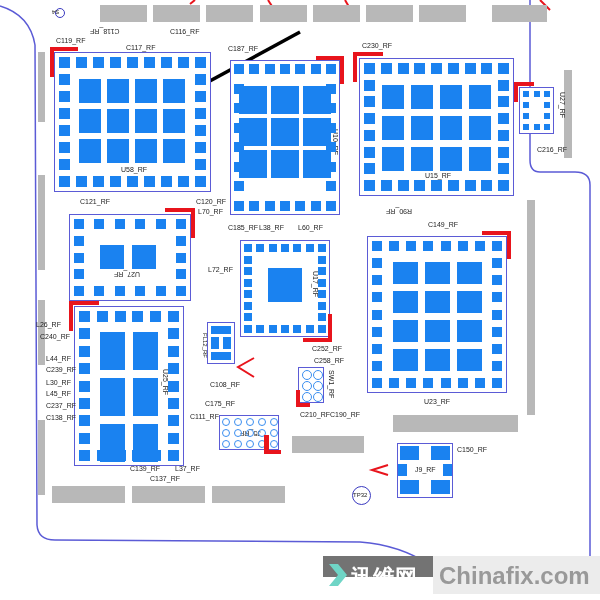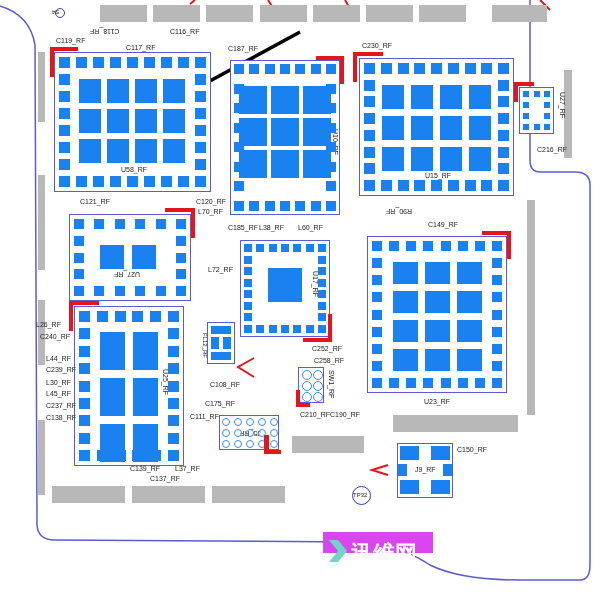--- a/index.html
+++ b/index.html
@@ -443,19 +443,22 @@
   <span class="lbl" style="left:428px;top:221px">C149_RF</span>
   <span class="lbl" style="left:312px;top:345px">C252_RF</span>
   <span class="lbl" style="left:314px;top:357px">C258_RF</span>
   <span class="lbl" style="left:210px;top:381px">C108_RF</span>
   <span class="lbl" style="left:205px;top:400px">C175_RF</span>
   <span class="lbl" style="left:190px;top:413px">C111_RF</span>
   <span class="lbl" style="left:300px;top:411px">C210_RF</span>
   <span class="lbl" style="left:330px;top:411px">C190_RF</span>
   <span class="lbl" style="left:457px;top:446px">C150_RF</span>
 
-  <div class="wm" style="left:323px;top:532px;width:110px;height:21px;background:#d946ef">
+  <div class="wm" style="left:323px;top:556px;width:110px;height:21px;background:#737373">
     <svg class="abs" style="left:6px;top:8px" width="18" height="22">
         <polygon points="0,0 9,0 18,11 9,22 0,22 9,11" fill="#6fd5c6"></polygon>
       </svg>
     <span class="abs" style="left:28px;top:7px;font-size:22px;font-weight:bold;color:#fff;font-family:'DejaVu Sans',sans-serif">迅维网</span>
   </div>
+  <div class="wm" style="left:433px;top:556px;width:167px;height:38px;background:#ececec">
+    <span class="abs" style="left:6px;top:6px;font-size:24px;font-weight:bold;color:#999">Chinafix.com</span>
+  </div>
 </div>
 
 </body></html>

